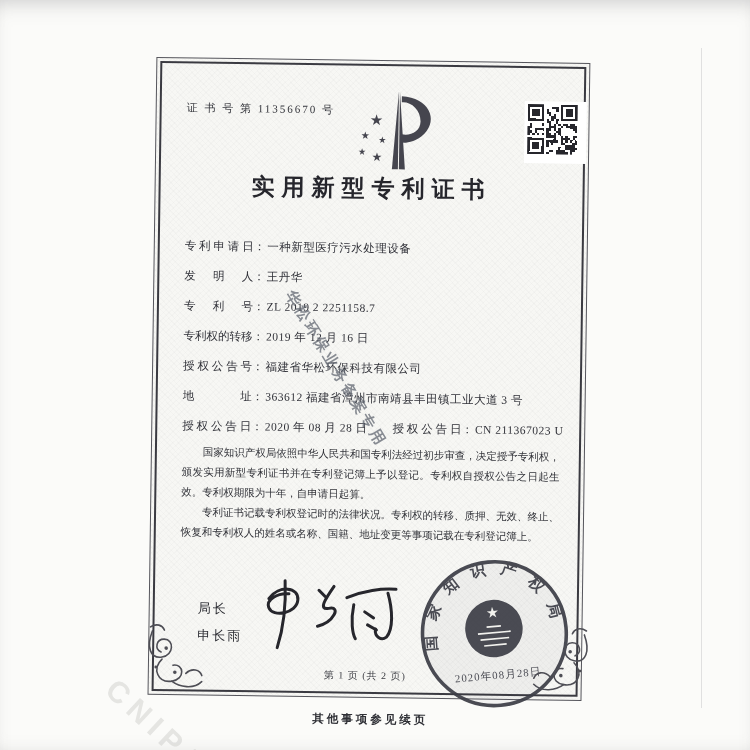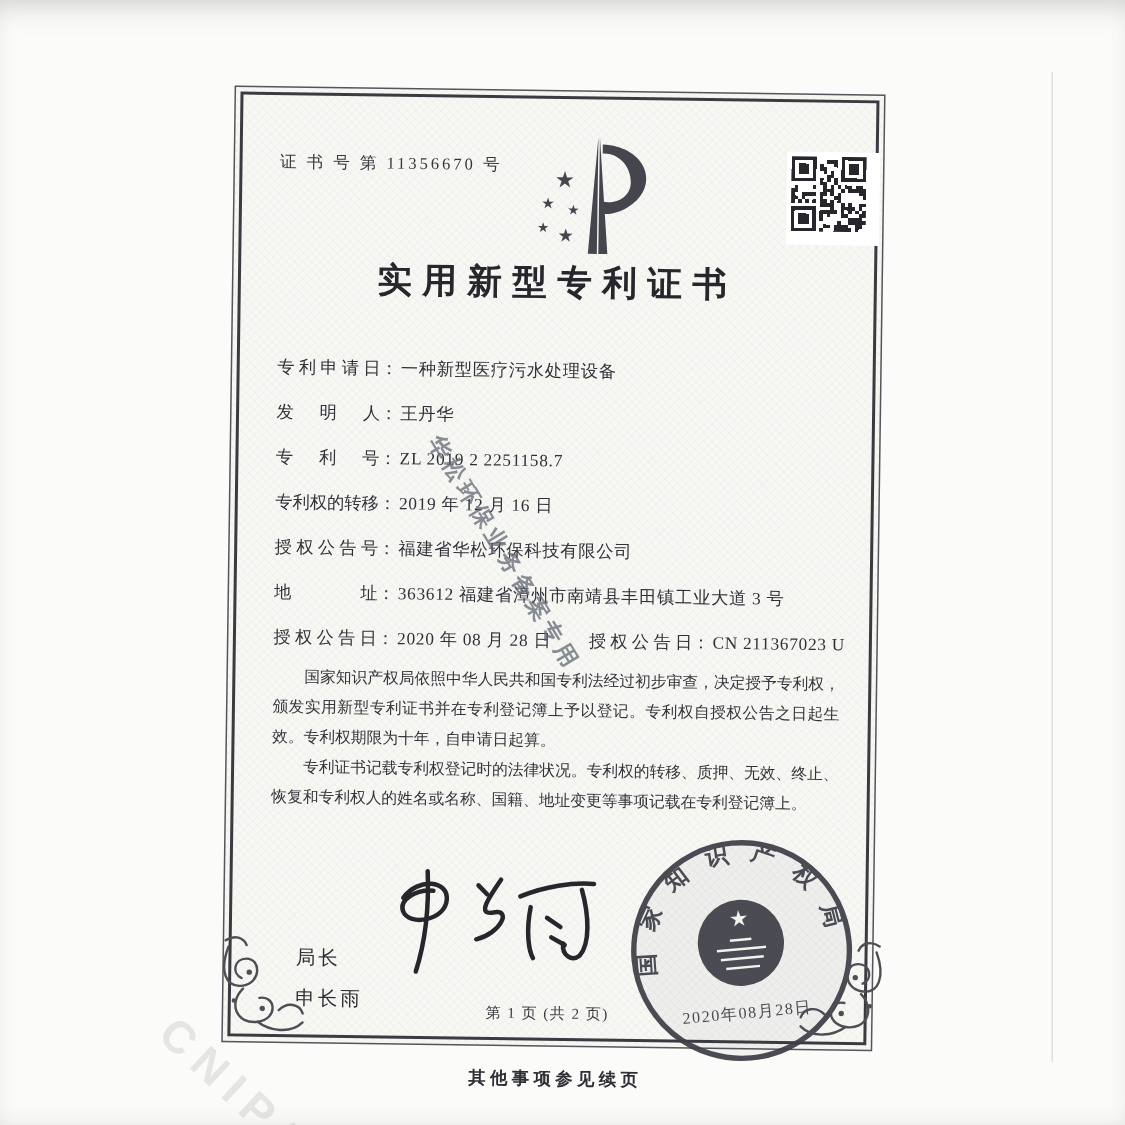--- a/index.html
+++ b/index.html
@@ -38,21 +38,21 @@
   .frow{height:30px;line-height:30px;white-space:nowrap;}
   .flabel{display:inline-block;width:6em;text-align:justify;text-align-last:justify;vertical-align:top;}
   .fcolon{display:inline-block;margin-right:2px;}
   .fvalue{letter-spacing:.5px;}
   .fpair2{margin-left:22px;}
 
   .body-text{position:absolute;left:30px;right:24px;top:384px;
     font-size:10.5px;line-height:20px;text-align:justify;color:#33343a;}
   .body-text p{margin:0;text-indent:2em;}
 
-  .director{position:absolute;left:48px;top:566px;font-size:13px;line-height:27px;color:#2c2d33;}
+  .director{position:absolute;left:48px;top:536px;font-size:13px;line-height:27px;color:#2c2d33;}
   .director div{letter-spacing:2px;}
 
   .signature{position:absolute;left:105px;top:515px;width:150px;height:82px;}
 
   .seal{position:absolute;left:268px;top:494px;width:154px;height:154px;transform:rotate(-6deg);opacity:.93;}
 
   .page-info{position:absolute;left:0;right:0;top:608px;text-align:center;font-size:10px;letter-spacing:1px;color:#3a3b41;}
 
   .continuation{position:absolute;left:0;right:0;top:712px;text-align:center;
     font-size:11.5px;font-weight:bold;letter-spacing:3px;color:#2f3036;}

